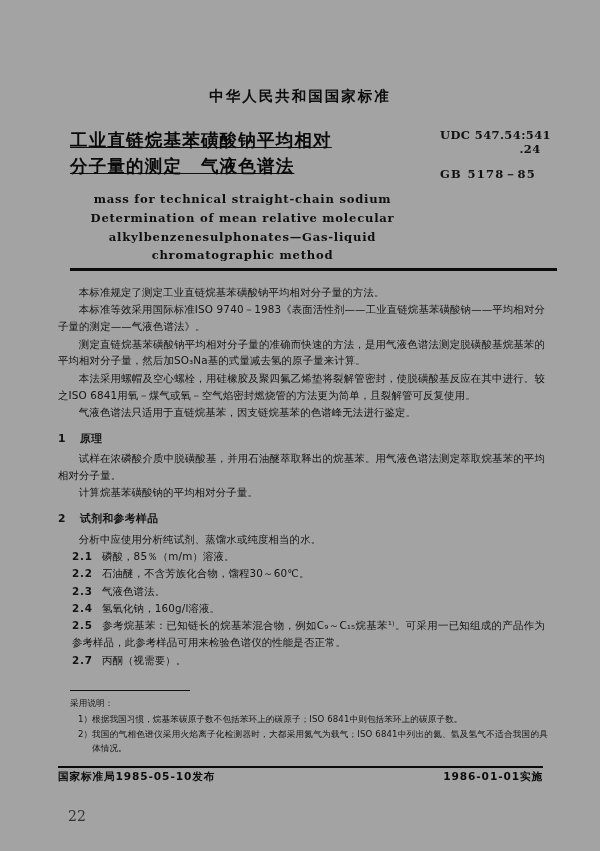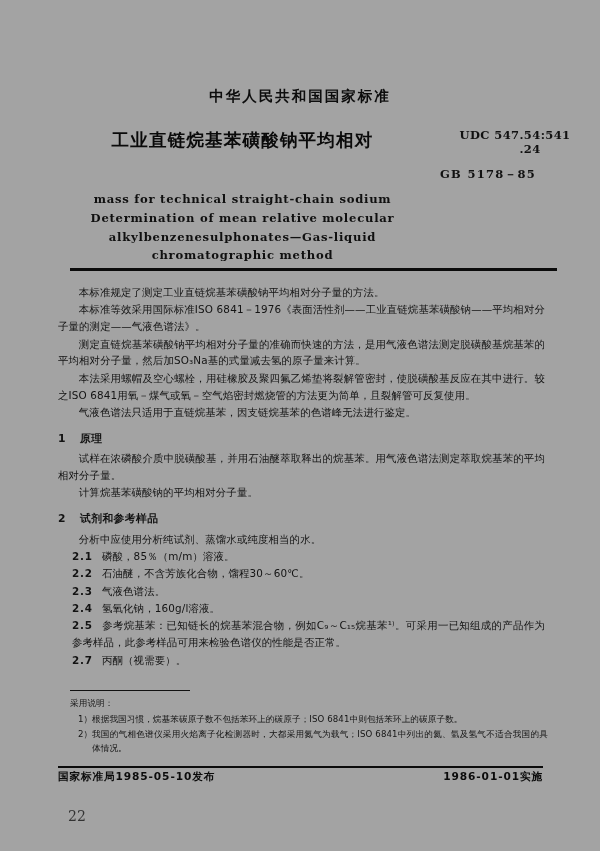--- a/index.html
+++ b/index.html
@@ -39,21 +39,21 @@
     letter-spacing: 2.0px;
     color: #0d0d0d;
     line-height: 1.2;
   }
 
   .cn-title {
     position: absolute;
     left: 70px;
     top: 127px;
     width: 345px;
-    text-align: center;
+    text-decoration: underline;
   }
   .cn-title-line {
     font-size: 17.5px;
     font-weight: 700;
     letter-spacing: 1.2px;
     line-height: 1.5;
     color: #0a0a0a;
   }
 
   
@@ -61,21 +61,21 @@
     position: absolute;
     left: 440px;
     top: 128px;
     width: 150px;
     font-family: "DejaVu Serif", "Liberation Serif", serif;
     font-weight: 700;
     font-size: 11.5px;
     color: #111;
     letter-spacing: 0.4px;
   }
-  .udc-line1 { text-align: center; }
+  .udc-line1 { text-align: left; }
   .udc-line2 { text-align: center; padding-left: 30px; margin-top: 0px;}
   .gb-line { margin-top: 11px; text-align: left; letter-spacing: 1.3px;}
 
   
   .en-title {
     position: absolute;
     left: 70px;
     top: 190px;
     width: 345px;
     text-align: center;
@@ -210,40 +210,41 @@
 <body>
 
 <div class="page">
 
   <div class="header">
     <div class="national-line">中华人民共和国国家标准</div>
   </div>
 
   <div class="cn-title">
     <div class="cn-title-line">工业直链烷基苯磺酸钠平均相对</div>
+    <div class="cn-title-line">分子量的测定　气液色谱法</div>
   </div>
 
   <div class="codes">
     <div class="udc-line1">UDC 547.54:541</div>
     <div class="udc-line2">.24</div>
     <div class="gb-line">GB 5178－85</div>
   </div>
 
   <div class="en-title">
     <div>mass for technical straight-chain sodium</div>
     <div>Determination of mean relative molecular</div>
     <div>alkylbenzenesulphonates—Gas-liquid</div>
     <div>chromatographic method</div>
   </div>
 
   <div class="rule-main"></div>
 
   <div class="body">
     <p class="para">本标准规定了测定工业直链烷基苯磺酸钠平均相对分子量的方法。</p>
-    <p class="para">本标准等效采用国际标准ISO 6841－1976《表面活性剂——工业直链烷基苯磺酸钠——平均相对分子量的测定——气液色谱法》。</p>
+    <p class="para">本标准等效采用国际标准ISO 9740－1983《表面活性剂——工业直链烷基苯磺酸钠——平均相对分子量的测定——气液色谱法》。</p>
     <p class="para">测定直链烷基苯磺酸钠平均相对分子量的准确而快速的方法，是用气液色谱法测定脱磺酸基烷基苯的平均相对分子量，然后加SO₃Na基的式量减去氢的原子量来计算。</p>
     <p class="para">本法采用螺帽及空心螺栓，用硅橡胶及聚四氟乙烯垫将裂解管密封，使脱磺酸基反应在其中进行。较之ISO 6841用氧－煤气或氧－空气焰密封燃烧管的方法更为简单，且裂解管可反复使用。</p>
     <p class="para">气液色谱法只适用于直链烷基苯，因支链烷基苯的色谱峰无法进行鉴定。</p>
 
     <div class="sec-head">
       <span class="num">1</span><span>原理</span>
     </div>
     <p class="para">试样在浓磷酸介质中脱磺酸基，并用石油醚萃取释出的烷基苯。用气液色谱法测定萃取烷基苯的平均相对分子量。</p>
     <p class="para">计算烷基苯磺酸钠的平均相对分子量。</p>
 

